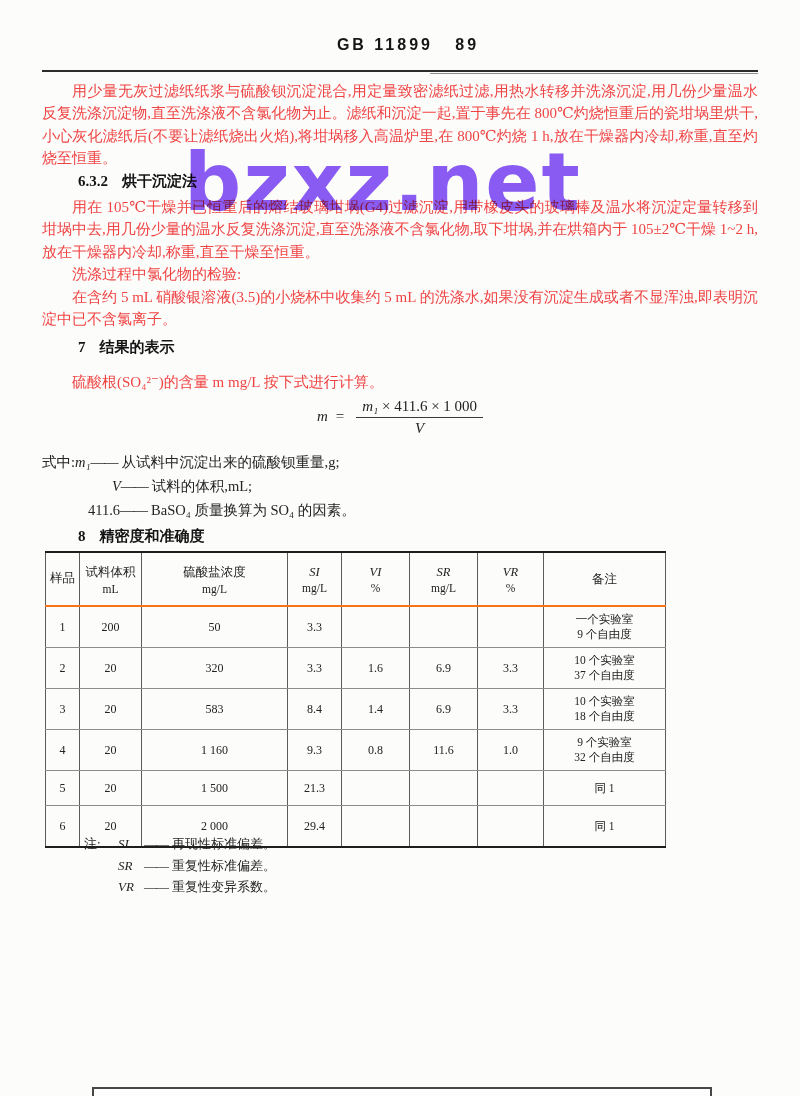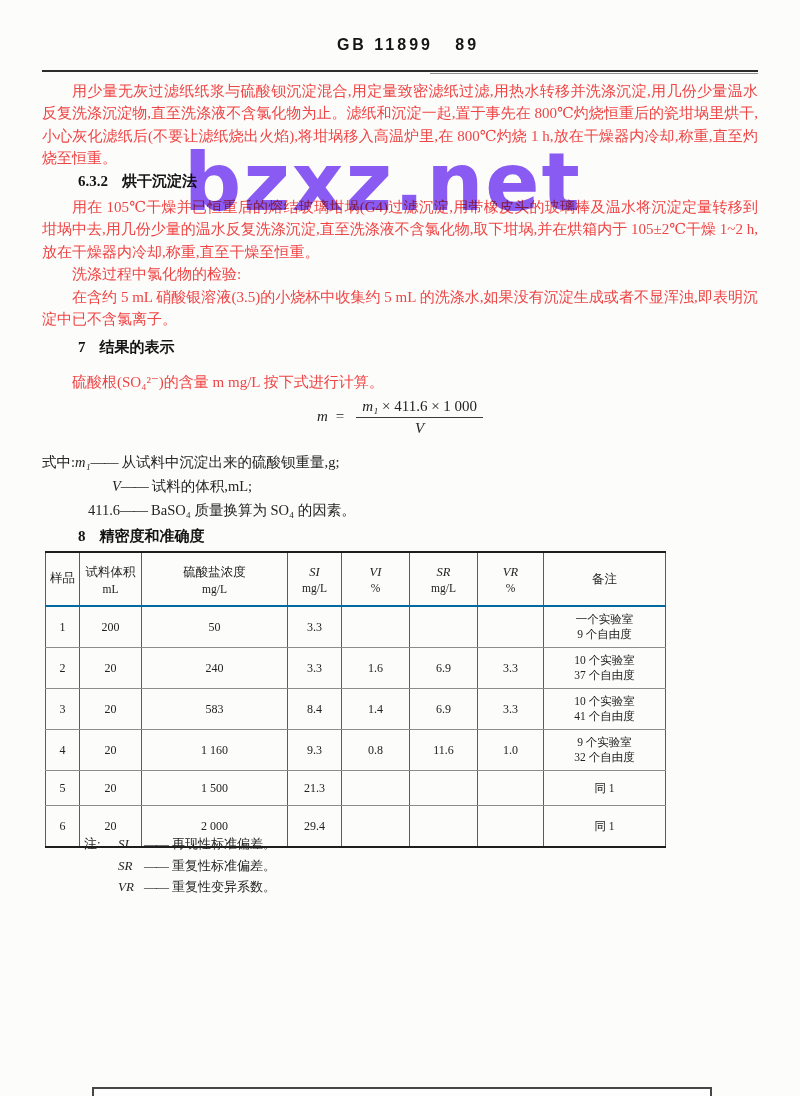--- a/index.html
+++ b/index.html
@@ -47,21 +47,21 @@
     border-collapse:collapse; table-layout:fixed; width:620px;
     font-size:12px; color:#222; background:transparent;
     border-top:2.5px solid #1e1e1e; border-bottom:2.5px solid #1e1e1e;
     border-left:1px solid #4a4a4a; border-right:1px solid #4a4a4a;
   }
   .tbl th, .tbl td {
     border-left:1px solid #5c5c5c; border-right:1px solid #5c5c5c;
     border-top:1px solid #8c8c8c; border-bottom:1px solid #8c8c8c;
     text-align:center; vertical-align:middle; padding:1px 2px; font-weight:normal;
   }
-  .tbl thead th { border-bottom:2px solid #0369a1; height:50px; }
+  .tbl thead th { border-bottom:2px solid #f97316; height:50px; }
   .tbl .th-t { font-size:12.5px; }
   .tbl .th-b { font-size:11.5px; margin-top:2px; }
   .tbl thead th:nth-child(4) .th-t, .tbl thead th:nth-child(5) .th-t,
   .tbl thead th:nth-child(6) .th-t, .tbl thead th:nth-child(7) .th-t {
     font-style:italic; font-family:"Liberation Serif",serif;
   }
   .tbl tr.rr  td { height:38px; }
   .tbl tr.rs  td { height:32px; }
   .remark { font-size:11.5px; line-height:15px; }
 
@@ -186,41 +186,41 @@
           <td></td>
           <td></td>
           <td>
               <div class="remark">一个实验室</div>
               <div class="remark">9 个自由度</div>
             </td>
         </tr>
         <tr class="rr">
           <td>2</td>
           <td>20</td>
-          <td>240</td>
+          <td>320</td>
           <td>3.3</td>
           <td>1.6</td>
           <td>6.9</td>
           <td>3.3</td>
           <td>
               <div class="remark">10 个实验室</div>
               <div class="remark">37 个自由度</div>
             </td>
         </tr>
         <tr class="rr">
           <td>3</td>
           <td>20</td>
           <td>583</td>
           <td>8.4</td>
           <td>1.4</td>
           <td>6.9</td>
           <td>3.3</td>
           <td>
               <div class="remark">10 个实验室</div>
-              <div class="remark">41 个自由度</div>
+              <div class="remark">18 个自由度</div>
             </td>
         </tr>
         <tr class="rr">
           <td>4</td>
           <td>20</td>
           <td>1 160</td>
           <td>9.3</td>
           <td>0.8</td>
           <td>11.6</td>
           <td>1.0</td>

